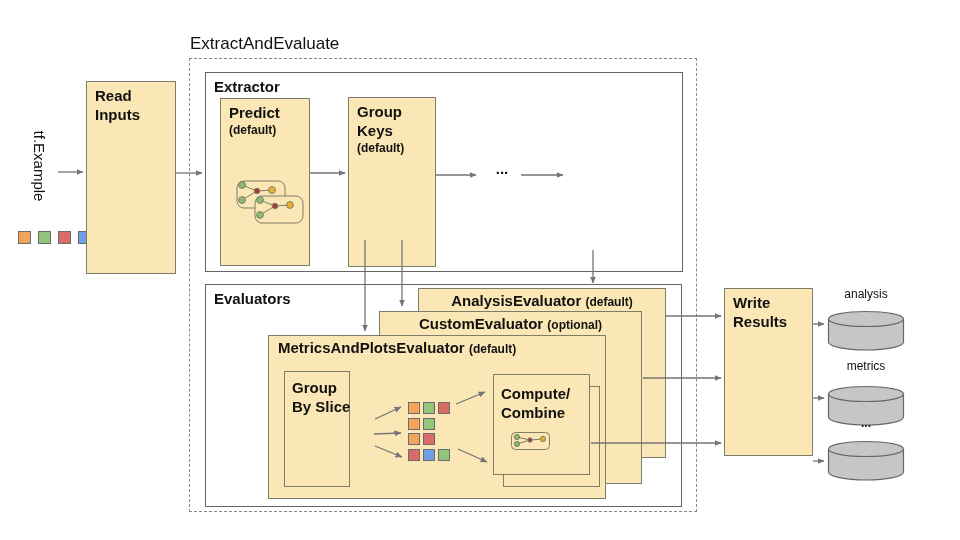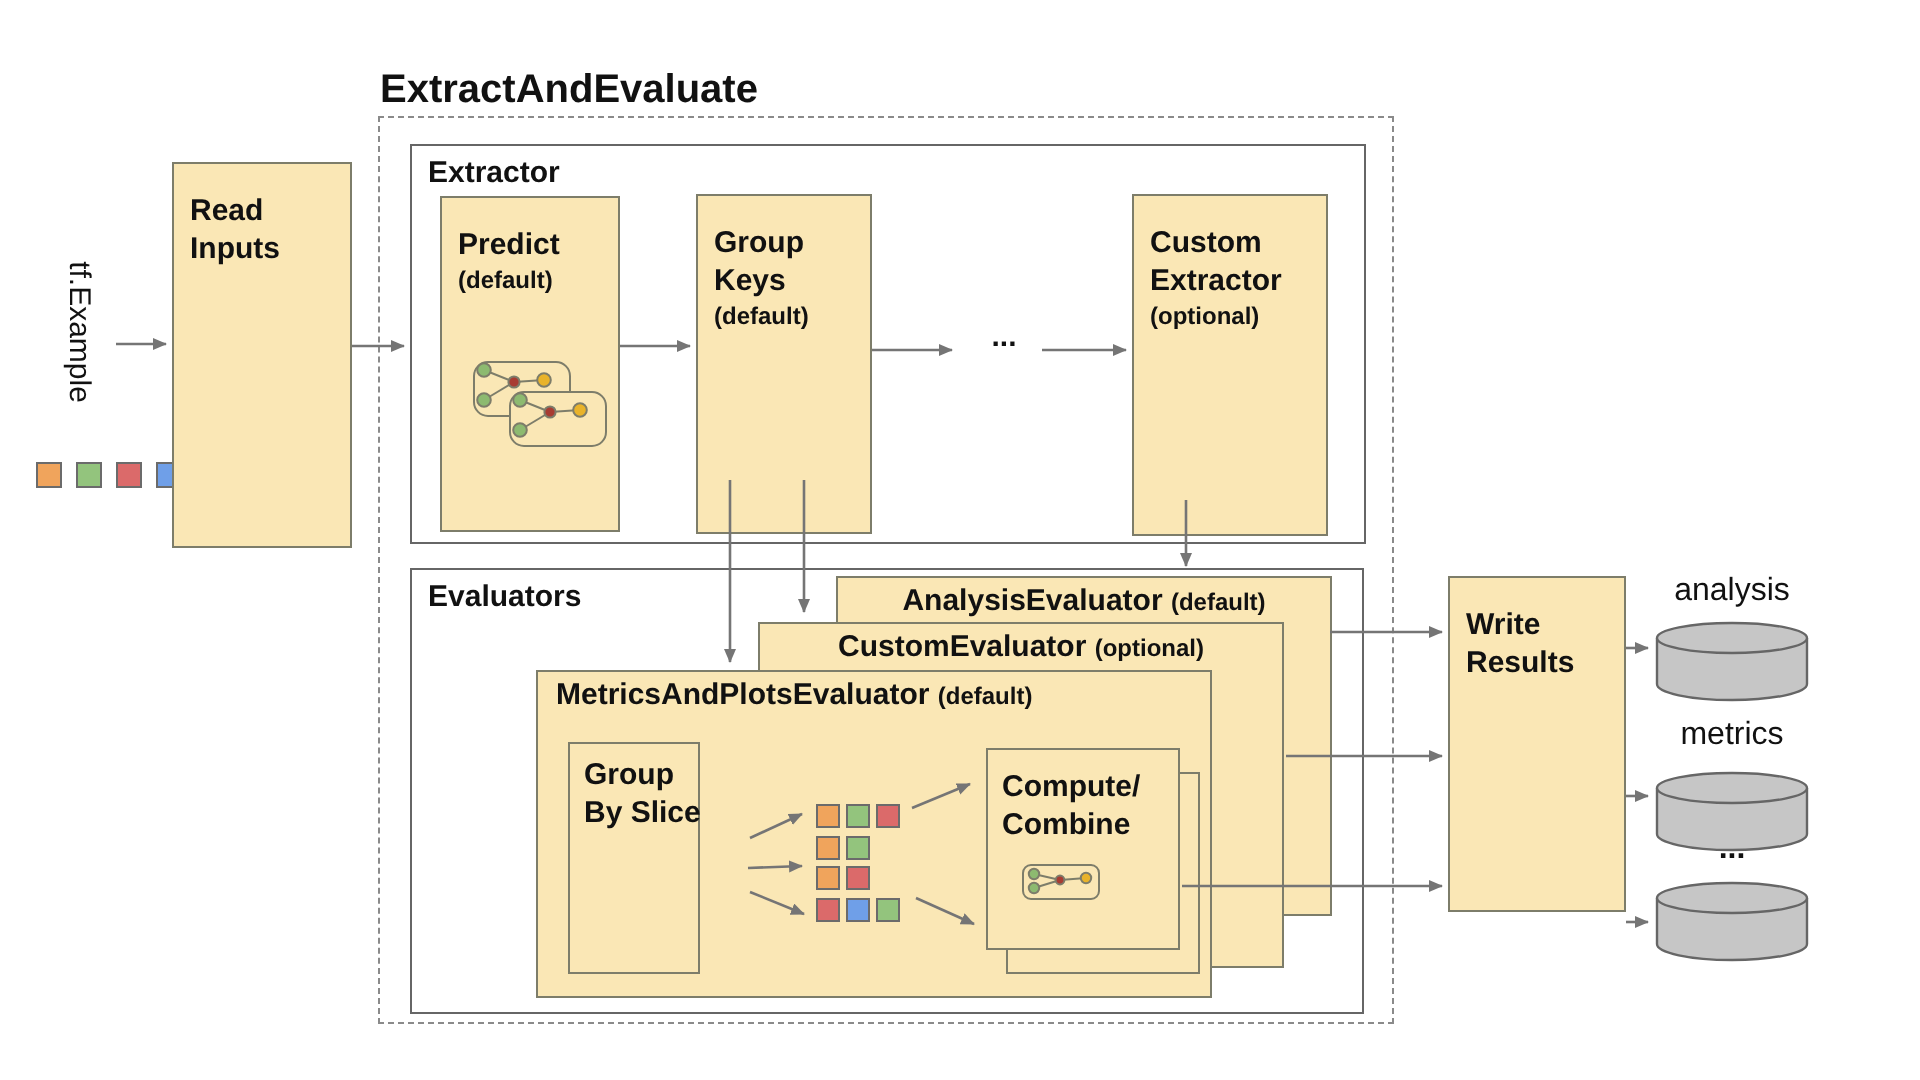--- a/index.html
+++ b/index.html
@@ -5,53 +5,53 @@
   html,body{margin:0;padding:0;background:#fff;}
   body{width:960px;height:540px;overflow:hidden;
        font-family:"Liberation Sans","DejaVu Sans",sans-serif;color:#111;}
   #diagram{position:relative;width:960px;height:540px;background:#fff;}
   .abs{position:absolute;box-sizing:border-box;}
 
   
   .tanbox{position:absolute;box-sizing:border-box;
           background:var(--box-fill,#FAE7B5);
           border:1px solid var(--box-border,#7D7D6A);
-          padding:14px 8px;}
+          padding:4px 8px;}
   .t-main{font-size:15px;font-weight:bold;line-height:19px;display:block;white-space:nowrap;}
   .t-qual{font-size:12px;font-weight:bold;line-height:16px;display:block;white-space:nowrap;}
 
   
   .frame{position:absolute;box-sizing:border-box;background:#fff;
          border:1.2px solid #666;}
   .frame-label{font-size:15px;font-weight:bold;padding:5px 0 0 8px;display:block;}
 
   
   #pipeline-boundary{position:absolute;left:189px;top:58px;width:508px;height:454px;
         border:1.5px dashed #8a8a8a;box-sizing:border-box;background:transparent;}
-  #pipeline-title{position:absolute;left:190px;top:34px;font-size:20px;font-weight:bold;}
+  #pipeline-title{position:absolute;left:190px;top:34px;font-size:17px;font-weight:normal;}
 
   
   .card{position:absolute;box-sizing:border-box;
         background:var(--box-fill,#FAE7B5);
         border:1px solid var(--box-border,#7D7D6A);}
   .card-title{font-size:15px;font-weight:bold;white-space:nowrap;padding-top:3px;}
   .card-title .q{font-size:12px;}
   .center{text-align:center;}
 
   
   #input-label{position:absolute;left:-18px;top:156px;width:112px;height:20px;
        font-size:15px;text-align:center;transform:rotate(90deg);}
 
   
   .sq{position:absolute;box-sizing:border-box;border:1px solid #6b6b6b;}
   .sq13{width:13px;height:13px;}
   .sq12{width:12px;height:12px;}
 
   
-  .out-label{position:absolute;font-size:16px;text-align:center;width:78px;}
+  .out-label{position:absolute;font-size:12px;text-align:center;width:78px;}
   .out-label.b{font-weight:bold;}
 
   svg{display:block;}
   #overlay{position:absolute;left:0;top:0;pointer-events:none;z-index:40;}
   .z1{z-index:1}.z2{z-index:2}.z3{z-index:3}.z4{z-index:4}.z5{z-index:5}.z6{z-index:6}.z7{z-index:7}
 </style>
 </head>
 <body>
 
 <div id="diagram">
@@ -107,25 +107,20 @@
   </svg>
 
   <div class="tanbox z2" style="left:348px;top:97px;width:88px;height:170px;">
     <span class="t-main">Group</span>
     <span class="t-main">Keys</span>
     <span class="t-qual">(default)</span>
   </div>
 
   <div class="abs z2" style="left:486px;top:160px;width:32px;font-size:15px;font-weight:bold;text-align:center;">...</div>
 
-  <div class="tanbox z2" style="left:566px;top:97px;width:98px;height:171px;">
-    <span class="t-main">Custom</span>
-    <span class="t-main">Extractor</span>
-    <span class="t-qual">(optional)</span>
-  </div>
 
   <div class="frame z1" style="left:205px;top:284px;width:477px;height:223px;">
     <span class="frame-label">Evaluators</span>
   </div>
 
   <div class="card z2 center" style="left:418px;top:288px;width:248px;height:170px;">
     <div class="card-title">
       <span>AnalysisEvaluator</span>
       <span class="q">(default)</span>
     </div>

